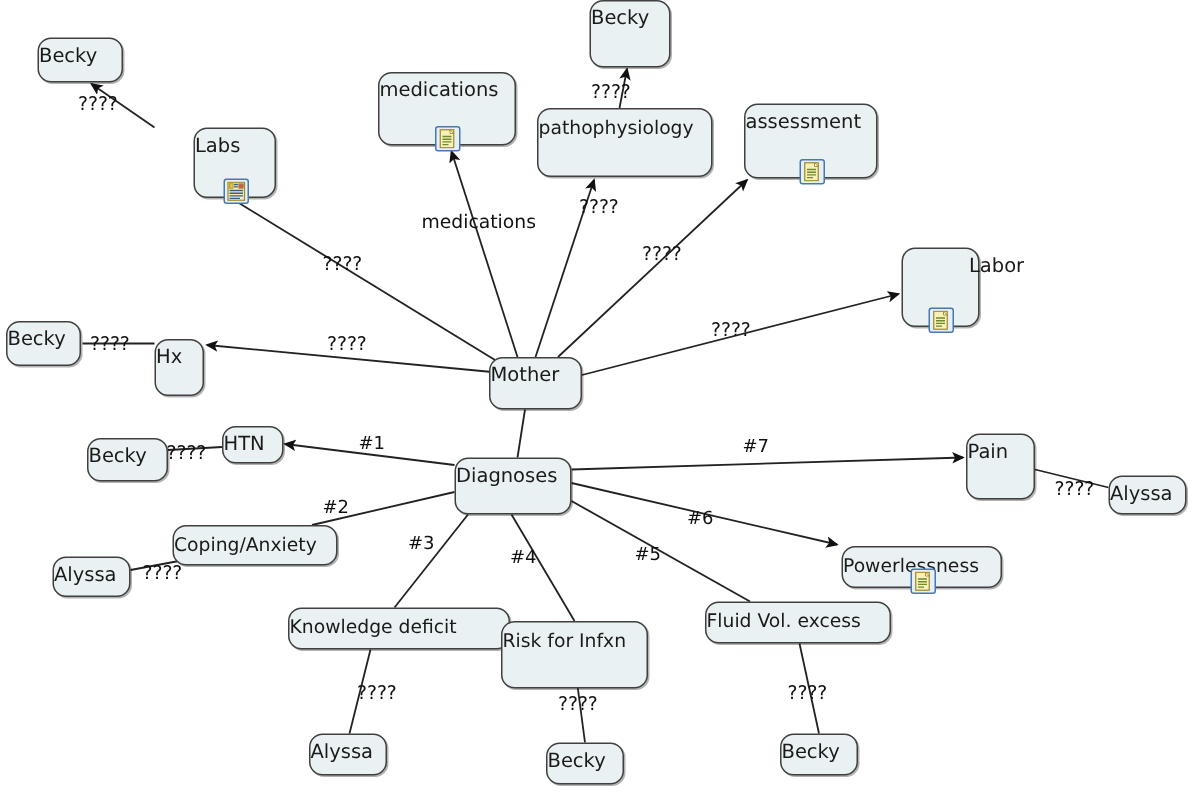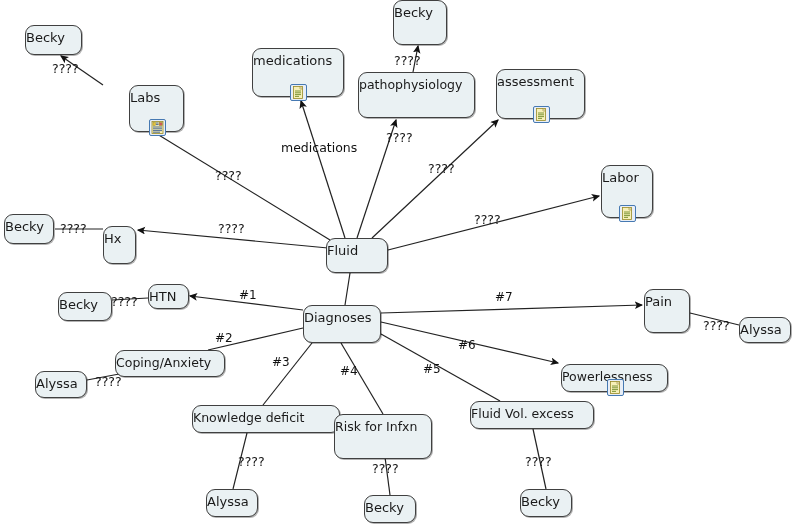--- a/index.html
+++ b/index.html
@@ -138,21 +138,21 @@
             <path d="M8 0.5 L10.5 3 L8 3 Z" fill="#ffffff" stroke="#9a8b25" stroke-width="0.6"></path>
             <g stroke="#6f8b2a" stroke-width="0.9">
               <line x1="3" y1="5" x2="9" y2="5"></line>
               <line x1="3" y1="6.8" x2="9" y2="6.8"></line>
               <line x1="3" y1="8.6" x2="9" y2="8.6"></line>
               <line x1="3" y1="10.4" x2="7" y2="10.4"></line>
             </g>
           </svg>
         </div>
       </div>
-      <div class="node" style="left: 601px; top: 165px; width: 52px; height: 53px;">
+      <div class="node" style="left: 601px; top: 165px; width: 52px; height: 53px; padding-left: 44px;">
         <span class="node-label">Labor</span>
         <div class="res-icon" style="left: 17px; top: 39px;">
           <svg viewBox="0 0 13 13">
             <rect x="1.5" y="0.5" width="9" height="12" fill="#f7f0b8" stroke="#9a8b25" stroke-width="0.8"></rect>
             <path d="M8 0.5 L10.5 3 L8 3 Z" fill="#ffffff" stroke="#9a8b25" stroke-width="0.6"></path>
             <g stroke="#6f8b2a" stroke-width="0.9">
               <line x1="3" y1="5" x2="9" y2="5"></line>
               <line x1="3" y1="6.8" x2="9" y2="6.8"></line>
               <line x1="3" y1="8.6" x2="9" y2="8.6"></line>
               <line x1="3" y1="10.4" x2="7" y2="10.4"></line>
@@ -160,21 +160,21 @@
           </svg>
         </div>
       </div>
       <div class="node" style="left: 4px; top: 214px; width: 50px; height: 30px;">
         <span class="node-label">Becky</span>
       </div>
       <div class="node" style="left: 103px; top: 211px; width: 33px; height: 38px; margin-top: 15px;">
         <span class="node-label">Hx</span>
       </div>
       <div class="node" style="left: 326px; top: 238px; width: 62px; height: 35px;">
-        <span class="node-label">Fluid</span>
+        <span class="node-label">Mother</span>
       </div>
       <div class="node" style="left: 58px; top: 292px; width: 54px; height: 29px;">
         <span class="node-label">Becky</span>
       </div>
       <div class="node" style="left: 148px; top: 284px; width: 41px; height: 25px;">
         <span class="node-label">HTN</span>
       </div>
       <div class="node" style="left: 303px; top: 305px; width: 78px; height: 38px;">
         <span class="node-label">Diagnoses</span>
       </div>

